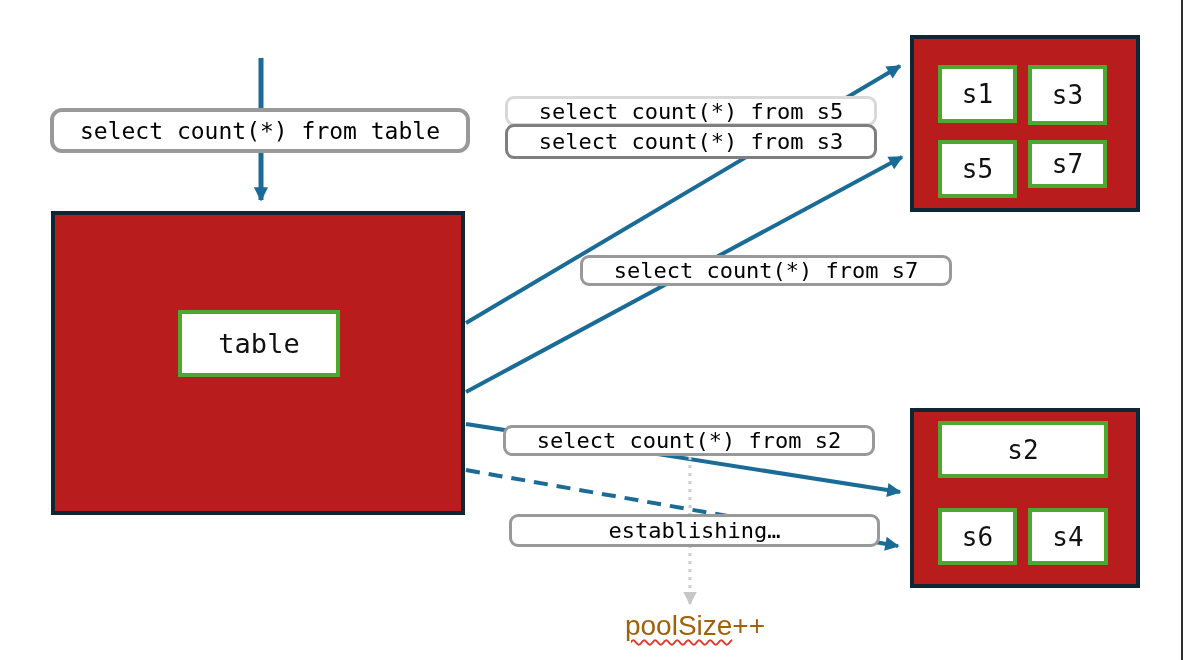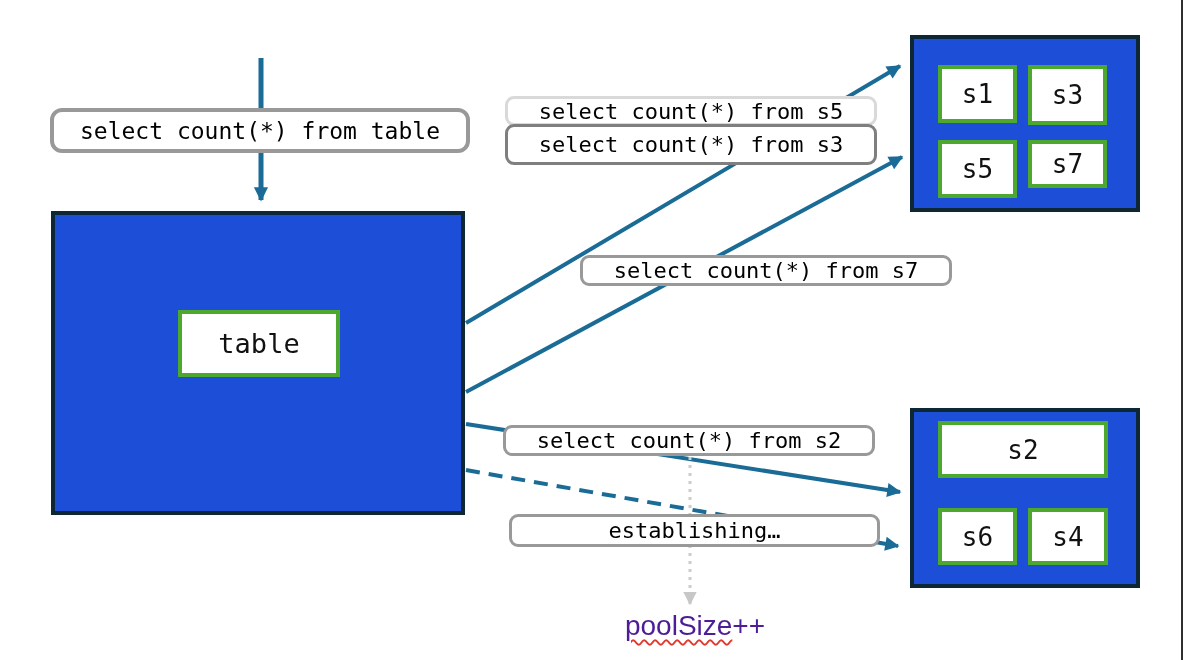--- a/index.html
+++ b/index.html
@@ -2,39 +2,39 @@
 <html><head>
 <meta charset="utf-8">
 <style>
   html,body{margin:0;padding:0;background:#ffffff;}
   #canvas{
     position:relative;width:1184px;height:660px;background:#ffffff;
     overflow:hidden;font-family:"DejaVu Sans Mono","Liberation Mono",monospace;
   }
   #wires{position:absolute;left:0;top:0;z-index:1;}
   .shardbox{
-    position:absolute;background:#1d4ed8;border:4px solid #0e2735;
+    position:absolute;background:#b91c1c;border:4px solid #0e2735;
     box-sizing:border-box;z-index:2;
   }
   .cell{
     position:absolute;background:#ffffff;border:4px solid #4ea72e;
     box-sizing:border-box;display:flex;align-items:center;justify-content:center;
     font-size:26px;color:#111;z-index:3;
   }
   .qlabel{
     position:absolute;background:#ffffff;border:3px solid #999999;border-radius:9px;
     box-sizing:border-box;display:flex;align-items:center;justify-content:center;
     font-size:22px;color:#000;z-index:4;white-space:nowrap;
   }
   .qlabel.big{border-width:4px;border-radius:12px;font-size:23px;}
   .qlabel.light{border-color:#d9d9d9;}
   .qlabel.dark{border-color:#7f7f7f;}
   #poolsize{
     position:absolute;left:600px;top:610px;width:190px;text-align:center;
-    font-family:"Liberation Sans",sans-serif;font-size:28px;color:#4c1d95;z-index:2;
+    font-family:"Liberation Sans",sans-serif;font-size:28px;color:#a16207;z-index:2;
   }
   #poolsize .misspelled{
     text-decoration-line:underline;text-decoration-style:wavy;
     text-decoration-color:#e0392e;text-decoration-thickness:2px;
     text-underline-offset:4px;
   }
   #edge-line{position:absolute;left:1181px;top:0;width:2px;height:660px;background:#2f2f2f;z-index:5;}
 </style>
 </head>
 <body>
@@ -88,21 +88,21 @@
       </div>
     <div class="cell" style="left:114px;top:96px;width:80px;height:57px;">
         <span>s4</span>
       </div>
   </div>
 
   <div class="qlabel big" style="left:50px;top:108px;width:420px;height:45px;">select count(*) from table</div>
 
   <div class="qlabel light" style="left:505px;top:96px;width:372px;height:30px;">select count(*) from s5</div>
 
-  <div class="qlabel dark" style="left:505px;top:124px;width:372px;height:41px;">select count(*) from s3</div>
+  <div class="qlabel dark" style="left:505px;top:124px;width:372px;height:35px;">select count(*) from s3</div>
 
   <div class="qlabel" style="left:580px;top:255px;width:372px;height:31px;">select count(*) from s7</div>
 
   <div class="qlabel" style="left:503px;top:425px;width:372px;height:31px;">select count(*) from s2</div>
 
   <div class="qlabel" style="left:509px;top:514px;width:371px;height:33px;">establishing…</div>
 
   <div id="poolsize"><span class="misspelled">poolSize</span><span>++</span></div>
 
   <div id="edge-line"></div>

